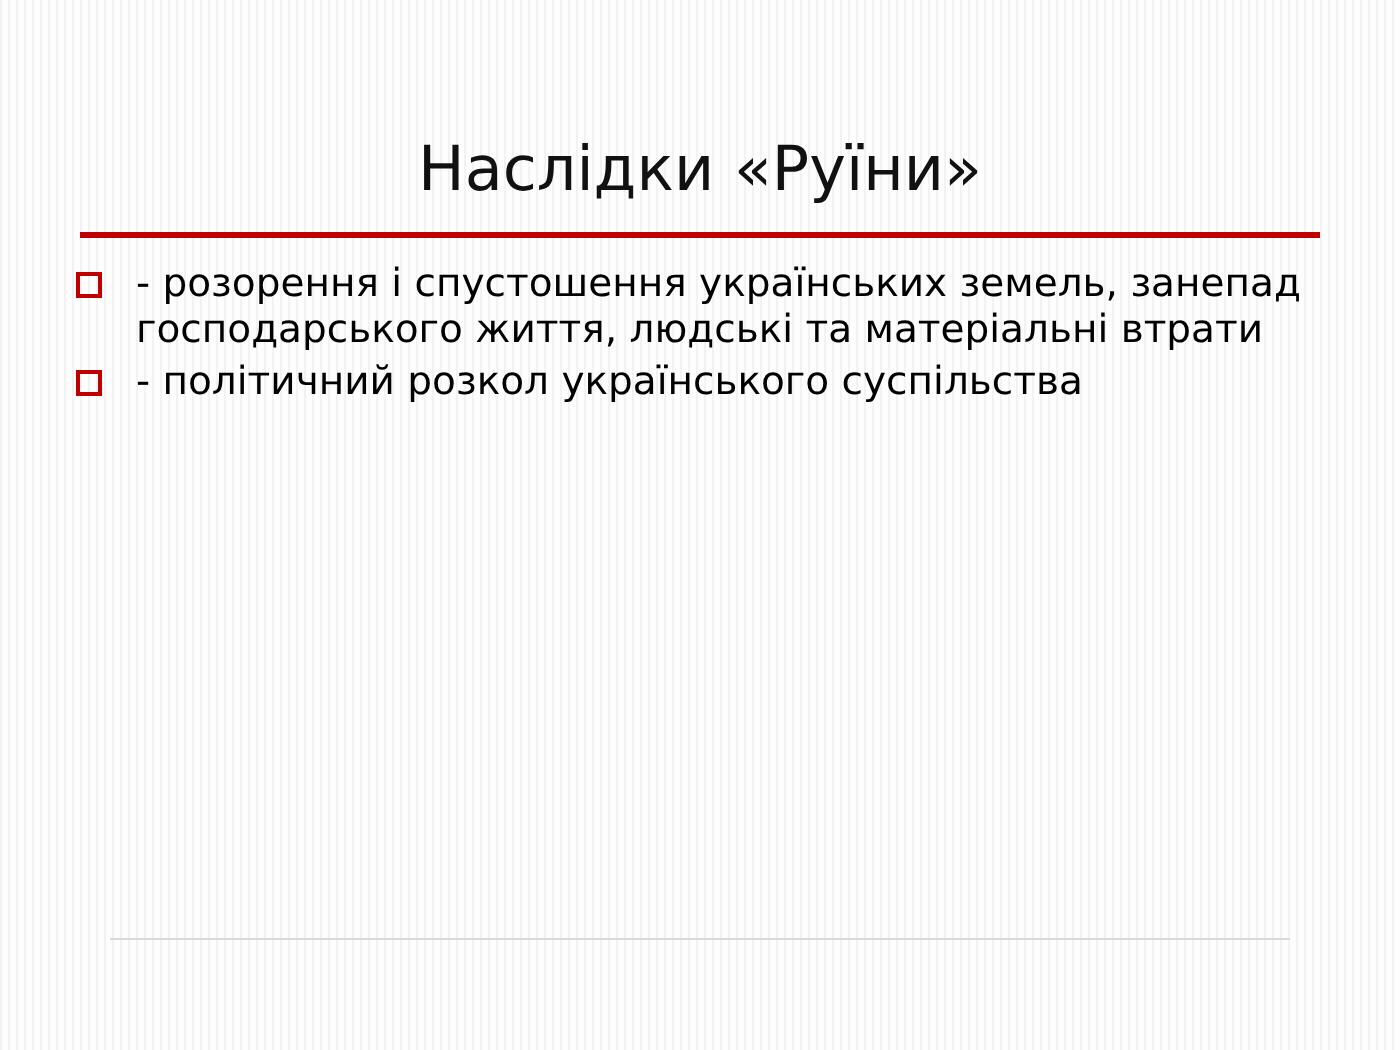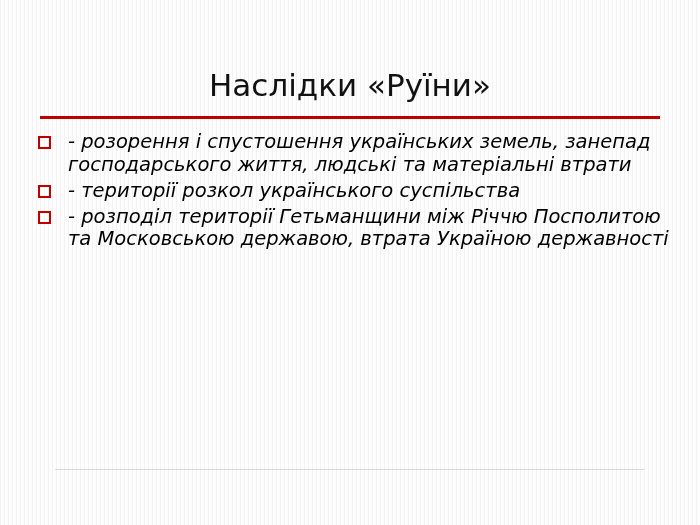--- a/index.html
+++ b/index.html
@@ -72,21 +72,20 @@
     position: absolute;
     left: 4px;
     top: 5px;
     width: 13px;
     height: 13px;
     border: 2px solid #c00000;
     box-sizing: border-box;
   }
   .bullet-text {
     display: block;
-    font-style: italic;
   }
   .footer-rule {
     position: absolute;
     left: 55px;
     right: 55px;
     bottom: 55px;
     height: 1px;
     background: #d9d9d9;
   }
 </style>
@@ -103,24 +102,20 @@
   </div>
 
   <div class="body-block">
     <ul class="bullets">
       <li>
         <span class="bullet-marker"></span>
         <span class="bullet-text">- розорення і спустошення українських земель, занепад господарського життя, людські та матеріальні втрати</span>
       </li>
       <li>
         <span class="bullet-marker"></span>
-        <span class="bullet-text">- території розкол українського суспільства</span>
-      </li>
-      <li>
-        <span class="bullet-marker"></span>
-        <span class="bullet-text">- розподіл території Гетьманщини між Річчю Посполитою та Московською державою, втрата Україною державності</span>
+        <span class="bullet-text">- політичний розкол українського суспільства</span>
       </li>
     </ul>
   </div>
 
   <div class="footer-rule"></div>
 
 </div>
 
 </body></html>

